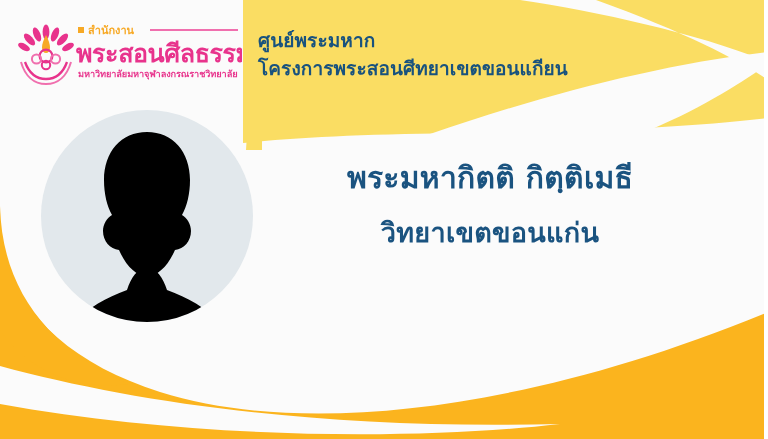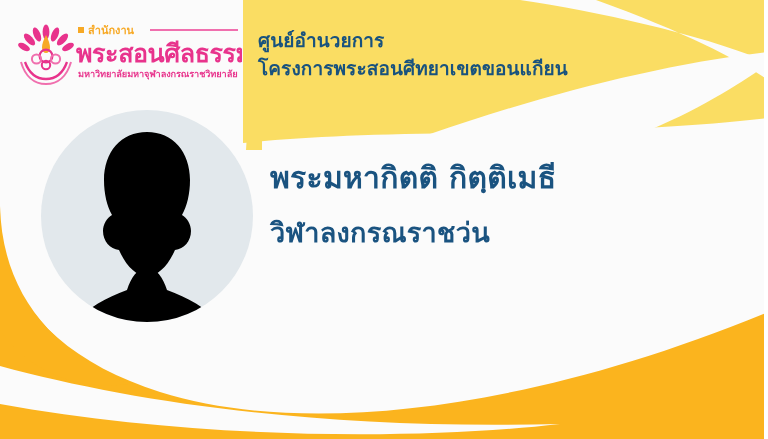--- a/index.html
+++ b/index.html
@@ -62,21 +62,21 @@
   }
   #header-text .hline { display: block; }
 
   
   #title-block {
     position: absolute;
     left: 270px;
     top: 158px;
     width: 440px;
     z-index: 5;
-    text-align: left;
+    text-align: center;
     color: #1a5380;
   }
   #person-name {
     font-size: 30px;
     font-weight: 700;
     line-height: 1.35;
     letter-spacing: .3px;
     white-space: nowrap;
   }
   #campus-name {
@@ -188,22 +188,22 @@
       <text x="72" y="16" font-family="'DejaVu Sans','Liberation Sans',sans-serif" font-size="11" font-weight="700" fill="#f7a925">สำนักงาน</text>
       <line x1="134" y1="12" x2="222" y2="12" stroke="#f06fae" stroke-width="2.2"></line>
 
       <text x="60" y="44" font-family="'DejaVu Sans','Liberation Sans',sans-serif" font-size="25" font-weight="700" fill="#e8338c" letter-spacing="-0.4">พระสอนศีลธรรม</text>
 
       <text x="62" y="59" font-family="'DejaVu Sans','Liberation Sans',sans-serif" font-size="9.2" font-weight="700" fill="#e8338c" letter-spacing="-0.1">มหาวิทยาลัยมหาจุฬาลงกรณราชวิทยาลัย</text>
     </svg>
   </div>
 
   <div id="header-text">
-    <span class="hline">ศูนย์อำนวยการ</span>
+    <span class="hline">ศูนย์พระมหาก</span>
     <span class="hline">โครงการพระสอนศีทยาเขตขอนแกียน</span>
   </div>
 
   <div id="title-block">
     <div id="person-name">พระมหากิตติ กิตฺติเมธี</div>
-    <div id="campus-name">วิฬาลงกรณราชว่น</div>
+    <div id="campus-name">วิทยาเขตขอนแก่น</div>
   </div>
 
 </div>
 
 </body></html>

